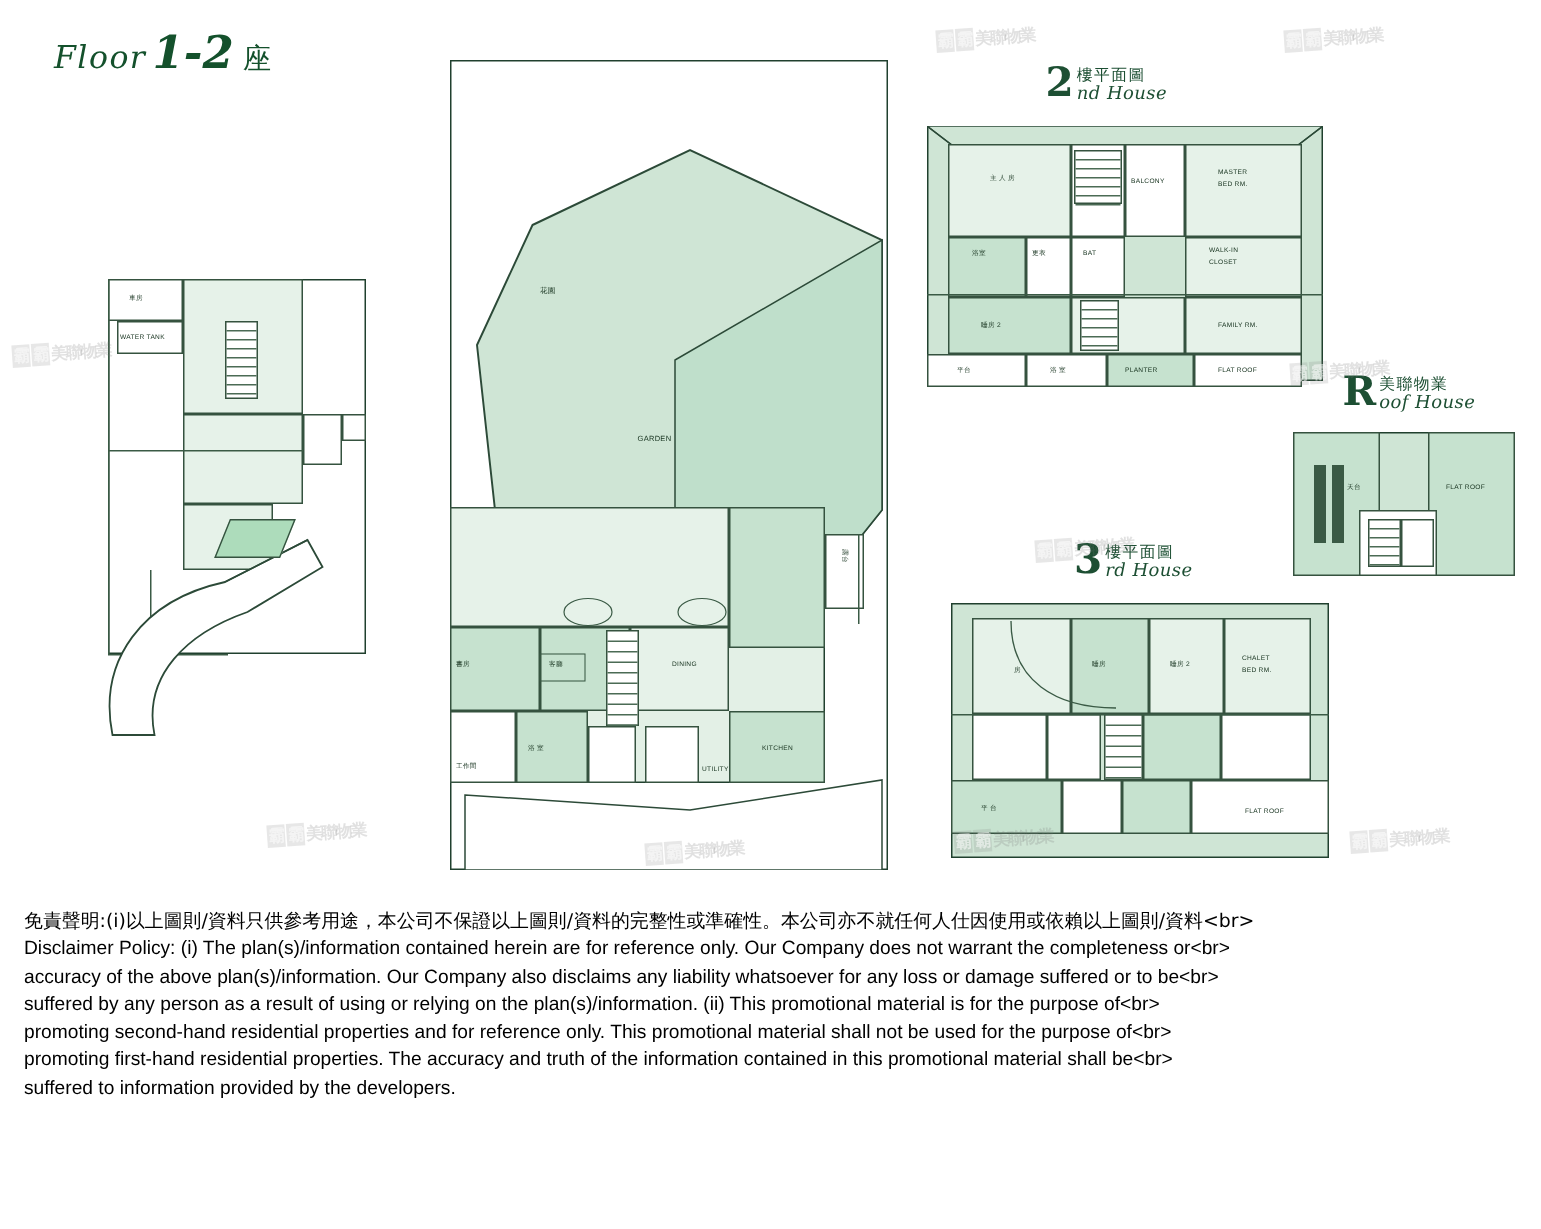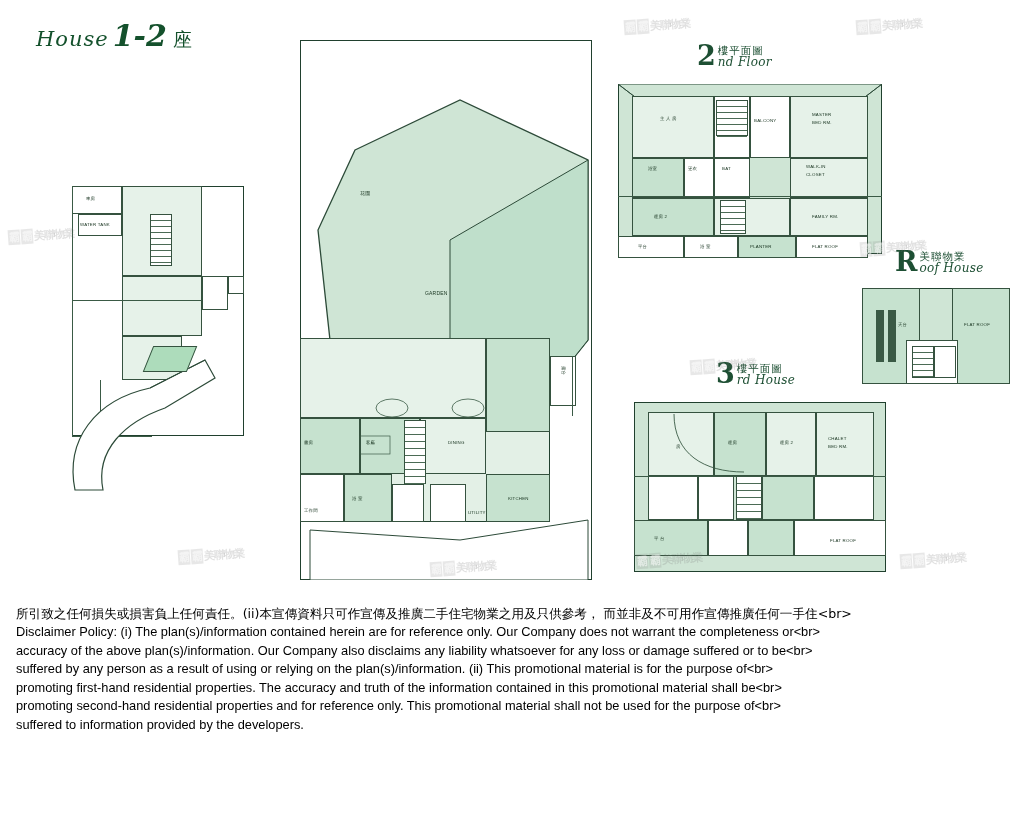--- a/index.html
+++ b/index.html
@@ -155,21 +155,21 @@
     border-bottom: .7px solid #4b6b55;
     width: 100%;
   }
 </style>
 </head>
 <body>
 
 <div class="plan-area">
 
   <div class="house-title">
-    <span class="ht-script">House</span><span class="ht-num">1-2</span><span class="ht-cn">座</span>
+    <span class="ht-script">Floor</span><span class="ht-num">1-2</span><span class="ht-cn">座</span>
   </div>
 
   <div>
     <div class="outline white" style="left:72px; top:186px; width:172px; height:250px;"></div>
     <div class="room w" style="left:72px; top:186px; width:50px; height:28px;"></div>
     <div class="rlabel" style="left:86px; top:196px;">車房</div>
     <div class="room w" style="left:78px; top:214px; width:44px; height:22px;"></div>
     <div class="rlabel" style="left:80px; top:222px;">WATER TANK</div>
     <div class="room p" style="left:122px; top:186px; width:80px; height:90px;"></div>
     <div class="room p" style="left:122px; top:276px; width:80px; height:60px;"></div>
@@ -256,21 +256,21 @@
       <ellipse cx="92" cy="70" rx="16" ry="9" fill="none" stroke="#3a5a45" stroke-width="0.8"></ellipse>
       <ellipse cx="168" cy="70" rx="16" ry="9" fill="none" stroke="#3a5a45" stroke-width="0.8"></ellipse>
       <rect x="60" y="98" width="30" height="18" fill="none" stroke="#3a5a45" stroke-width="0.7"></rect>
     </svg>
   </div>
 
   <div class="floor-label" style="left:697px; top:42px;">
     <span class="big">2</span>
     <span class="stack">
       <span class="cn">樓平面圖</span>
-      <span class="en">nd Floor</span>
+      <span class="en">nd House</span>
     </span>
   </div>
 
   <div>
     <div class="outline" style="left:618px; top:84px; width:264px; height:170px;"></div>
 
     <svg style="position:absolute; left:618px; top:84px;" width="264" height="170">
       <polygon points="0,0 264,0 230,26 34,26" fill="#cfe5d5" stroke="#2c4a38" stroke-width="1"></polygon>
       <line x1="0" y1="0" x2="34" y2="26" stroke="#2c4a38" stroke-width="0.8"></line>
       <line x1="264" y1="0" x2="230" y2="26" stroke="#2c4a38" stroke-width="0.8"></line>
@@ -404,20 +404,20 @@
   <div class="wm" style="left:430px; top:560px;"><span class="blk">霸</span><span class="blk">霸</span>美聯物業</div>
   <div class="wm" style="left:624px; top:18px;"><span class="blk">霸</span><span class="blk">霸</span>美聯物業</div>
   <div class="wm" style="left:856px; top:18px;"><span class="blk">霸</span><span class="blk">霸</span>美聯物業</div>
   <div class="wm" style="left:860px; top:240px;"><span class="blk">霸</span><span class="blk">霸</span>美聯物業</div>
   <div class="wm" style="left:690px; top:358px;"><span class="blk">霸</span><span class="blk">霸</span>美聯物業</div>
   <div class="wm" style="left:636px; top:552px;"><span class="blk">霸</span><span class="blk">霸</span>美聯物業</div>
   <div class="wm" style="left:900px; top:552px;"><span class="blk">霸</span><span class="blk">霸</span>美聯物業</div>
 </div>
 
 <div class="disclaimer">
-  <p class="cn">所引致之任何損失或損害負上任何責任。(ii)本宣傳資料只可作宣傳及推廣二手住宅物業之用及只供參考，  而並非及不可用作宣傳推廣任何一手住&lt;br&gt;</p>
+  <p class="cn">免責聲明:(i)以上圖則/資料只供參考用途，本公司不保證以上圖則/資料的完整性或準確性。本公司亦不就任何人仕因使用或依賴以上圖則/資料&lt;br&gt;</p>
   <p>Disclaimer Policy: (i) The plan(s)/information contained herein are for reference only. Our Company does not warrant the completeness or&lt;br&gt;</p>
   <p>accuracy of the above plan(s)/information. Our Company also disclaims any liability whatsoever for any loss or damage suffered or to be&lt;br&gt;</p>
   <p>suffered by any person as a result of using or relying on the plan(s)/information. (ii) This promotional material is for the purpose of&lt;br&gt;</p>
+  <p>promoting second-hand residential properties and for reference only. This promotional material shall not be used for the purpose of&lt;br&gt;</p>
   <p>promoting first-hand residential properties. The accuracy and truth of the information contained in this promotional material shall be&lt;br&gt;</p>
-  <p>promoting second-hand residential properties and for reference only. This promotional material shall not be used for the purpose of&lt;br&gt;</p>
   <p>suffered to information provided by the developers.</p>
 </div>
 
 </body></html>

